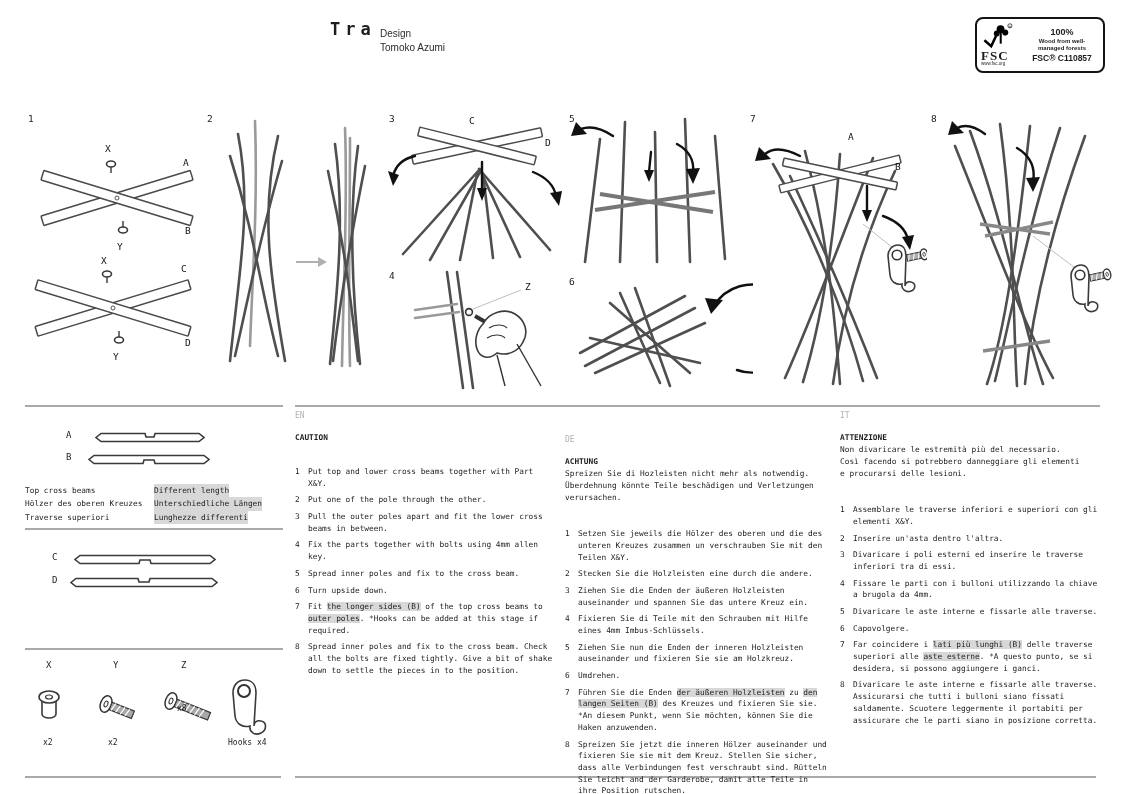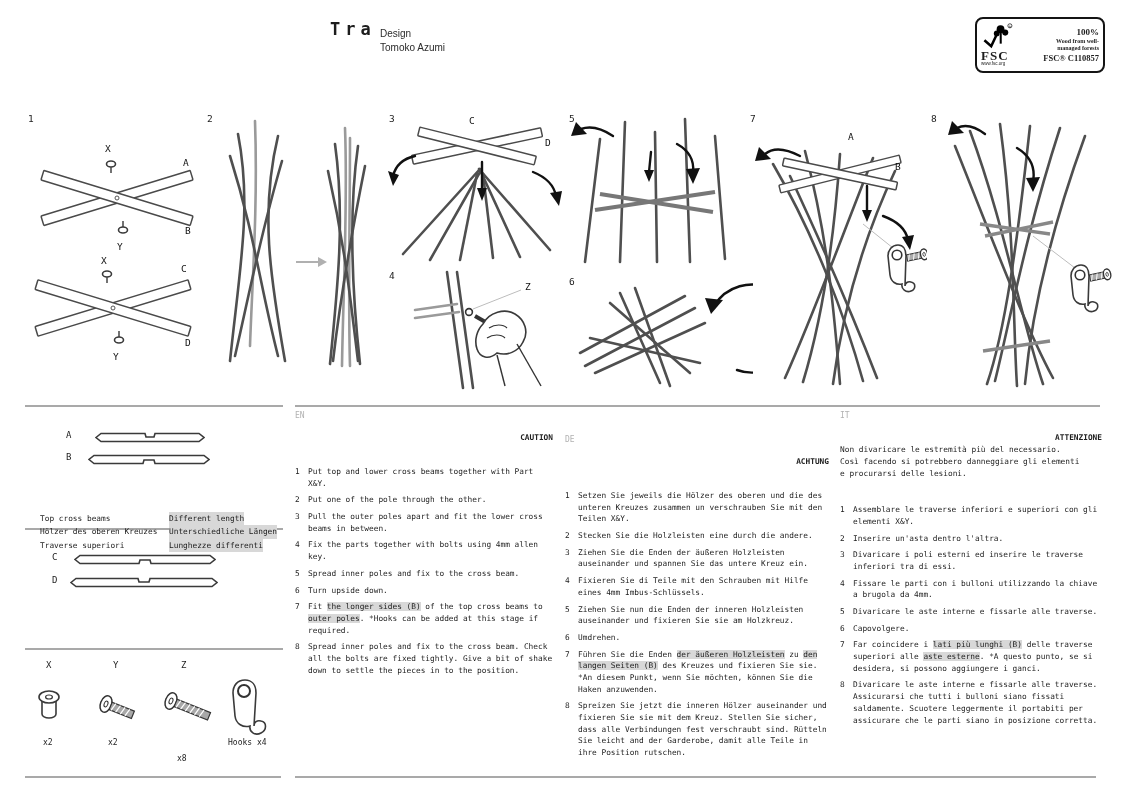--- a/index.html
+++ b/index.html
@@ -7,28 +7,28 @@
         font-family:"DejaVu Sans Mono",monospace;color:#1d1d1d;}
   .abs{position:absolute;}
   .rule{position:absolute;height:2px;background:#a9a9a9;}
   .title{font-size:17px;letter-spacing:5px;font-weight:bold;}
   .credit{font-family:"Liberation Sans",sans-serif;font-size:10px;line-height:1.35;color:#2b2b2b;}
   .fsc-box{position:absolute;left:975px;top:17px;width:130px;height:56px;border:2px solid #141414;
            border-radius:8px;display:flex;align-items:center;box-sizing:border-box;padding:3px 4px;}
   .fsc-left{width:44px;text-align:left;line-height:1;}
   .fsc-acr{font-family:"Liberation Serif",serif;font-weight:bold;font-size:13px;letter-spacing:1px;}
   .fsc-web{font-size:4.5px;font-family:"Liberation Sans",sans-serif;}
-  .fsc-right{flex:1;text-align:right;font-family:Liberation Serif, serif;}
+  .fsc-right{flex:1;text-align:center;font-family:Liberation Sans, sans-serif;}
   .fsc-pct{font-weight:bold;font-size:9px;}
   .fsc-claim{font-weight:bold;font-size:6px;line-height:1.15;margin:1px 0;}
   .fsc-lic{font-weight:bold;font-size:8.5px;}
   .step-num{position:absolute;font-size:9.5px;color:#222;}
   .lang{color:#b2b2b2;font-size:8px;}
   .col{position:absolute;font-size:7.8px;}
-  .cap-title{font-weight:bold;font-size:7.8px;margin:13px 0 2px 0;text-align:right;}
+  .cap-title{font-weight:bold;font-size:7.8px;margin:13px 0 2px 0;}
   .cap-body{font-size:7.8px;line-height:1.55;white-space:pre-line;}
   .steps{margin-top:24px;display:flex;flex-direction:column;gap:5px;}
   .step{display:flex;font-size:7.8px;line-height:1.5;}
   .snum{flex:none;width:13px;}
   .hl{background:#d8d8d8;}
   .prow{display:flex;font-size:7.8px;line-height:1.7;}
   .pname{width:129px;flex:none;}
   .beam-label{position:absolute;font-size:9px;}
   .fast-label{position:absolute;font-size:9px;}
   .fast-qty{position:absolute;font-size:8px;}
@@ -314,21 +314,21 @@
     <svg width="110" height="11" viewBox="0 0 110 11">
       <path class="outline" stroke-width="1.1" d="M1,5.5 L6,1.5 L50,1.5 L51,5 L59,5 L60,1.5 L104,1.5 L109,5.5 L104,9.5 L6,9.5 Z"></path>
     </svg>
   </div>
   <div class="beam-label" style="left:66px;top:452px;">B</div>
   <div class="abs" style="left:88px;top:454px;">
     <svg width="122" height="11" viewBox="0 0 122 11">
       <path class="outline" stroke-width="1.1" d="M1,5.5 L6,9.5 L55,9.5 L56,6 L66,6 L67,9.5 L116,9.5 L121,5.5 L116,1.5 L6,1.5 Z"></path>
     </svg>
   </div>
-  <div class="abs" style="left:40px;top:484px;margin-top:28px;">
+  <div class="abs" style="left:25px;top:484px;">
     <div class="prow">
       <span class="pname">Top cross beams</span>
       <span class="hl">Different length</span>
     </div>
     <div class="prow">
       <span class="pname">Hölzer des oberen Kreuzes</span>
       <span class="hl">Unterschiedliche Längen</span>
     </div>
     <div class="prow">
       <span class="pname">Traverse superiori</span>
@@ -389,21 +389,21 @@
     </svg>
   </div>
   <div class="abs" style="left:231px;top:678px;">
     <svg width="40" height="58" viewBox="0 0 40 58">
       <path class="outline" stroke-width="2" d="M14,2 C6,2 2,8 2,15 L4,38 C5,46 12,50 19,48 C18,54 24,58 30,55 C36,52 36,44 30,43 C26,42 23,44 23,48 L25,15 C25,7 21,2 14,2 Z"></path>
       <circle cx="13" cy="13" r="6" fill="#fff" stroke="#333" stroke-width="2"></circle>
     </svg>
   </div>
   <div class="fast-qty" style="left:43px;top:738px;">x2</div>
   <div class="fast-qty" style="left:108px;top:738px;">x2</div>
-  <div class="fast-qty" style="left:177px;top:754px;">x8</div>
+  <div class="fast-qty" style="left:177px;top:704px;">x8</div>
   <div class="fast-qty" style="left:228px;top:738px;">Hooks  x4</div>
 
   <div class="col" style="left:295px;top:411px;width:258px;">
     <div class="lang">EN</div>
     <div class="cap-title">CAUTION</div>
     <div class="steps">
         <div class="step">
           <span class="snum">1</span>
           <span><span>Put top and lower cross beams together with Part X&amp;Y.</span></span>
         </div>
@@ -434,20 +434,23 @@
         <div class="step">
           <span class="snum">8</span>
           <span><span>Spread inner poles and fix to the cross beam. Check all the bolts are fixed tightly. Give a bit of shake down to settle the pieces in to the position.</span></span>
         </div>
       </div>
   </div>
 
   <div class="col" style="left:565px;top:435px;width:264px;">
     <div class="lang">DE</div>
     <div class="cap-title">ACHTUNG</div>
+    <div class="cap-body">Spreizen Sie di Hozleisten nicht mehr als notwendig.
+Überdehnung könnte Teile beschädigen und Verletzungen
+verursachen.</div>
     <div class="steps">
         <div class="step">
           <span class="snum">1</span>
           <span><span>Setzen Sie jeweils die Hölzer des oberen und die des unteren Kreuzes zusammen un verschrauben Sie mit den Teilen X&amp;Y.</span></span>
         </div>
         <div class="step">
           <span class="snum">2</span>
           <span><span>Stecken Sie die Holzleisten eine durch die andere.</span></span>
         </div>
         <div class="step">

